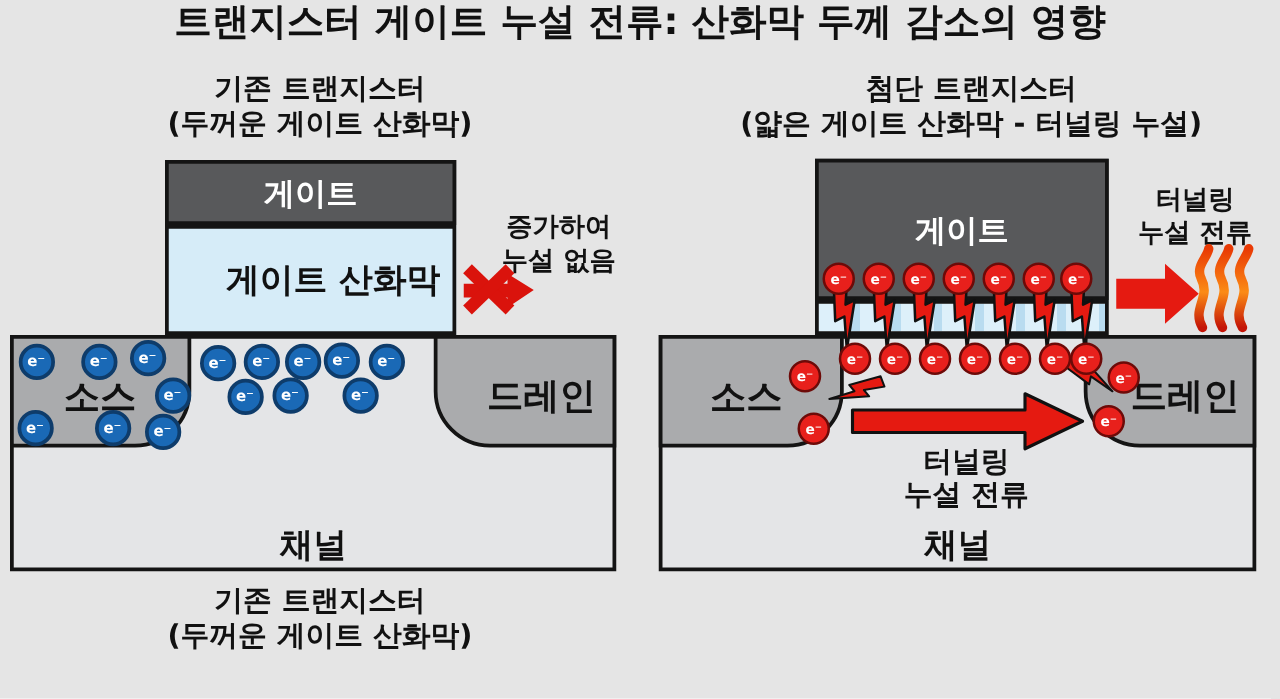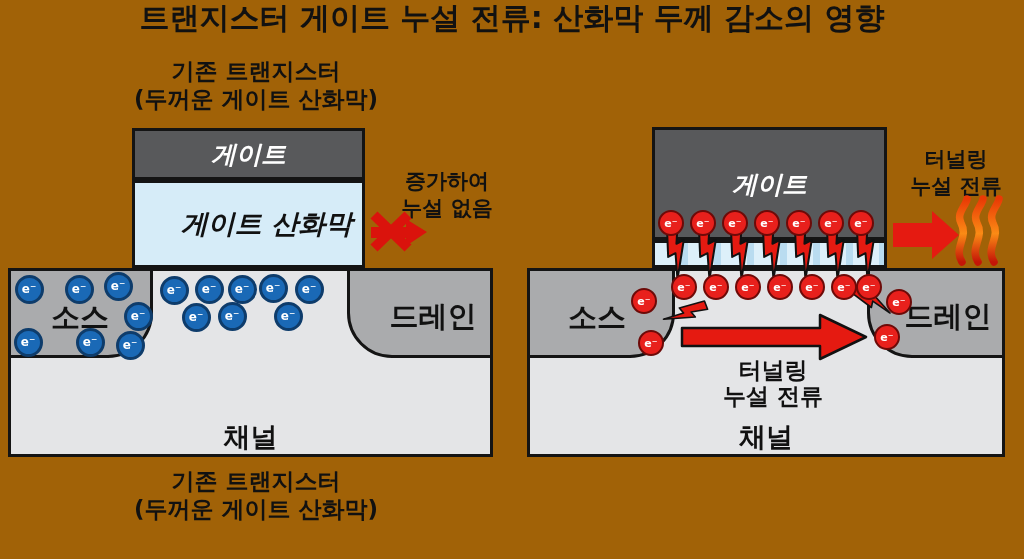--- a/index.html
+++ b/index.html
@@ -1,20 +1,20 @@
 <!DOCTYPE html>
 <html><head>
 <meta charset="utf-8">
 <style>
   html,body{margin:0;padding:0;background:#ffffff;}
   body{font-family:"DejaVu Sans","Liberation Sans",sans-serif;}
-  #stage{position:relative;width:1024px;height:559px;background:#a16207;overflow:hidden;color:#111;}
+  #stage{position:relative;width:1024px;height:559px;background:#e5e5e5;overflow:hidden;color:#111;}
   .rect{position:absolute;border:3px solid #141414;box-sizing:border-box;display:flex;align-items:center;justify-content:center;}
   .lbl{position:absolute;font-weight:800;color:#111;text-align:center;line-height:1.2;white-space:pre-line;}
-  .inlbl{font-weight:800;text-align:right;font-style:italic;}
+  .inlbl{font-weight:800;text-align:right;}
   .gate-lbl{color:#fff;}
   .electron{position:absolute;border-radius:50%;color:#fff;font-weight:700;display:flex;align-items:center;justify-content:center;box-sizing:border-box;z-index:6;}
   .e-blue{width:29px;height:29px;background:#1a69b6;border:3px solid #0e3c6b;font-size:12px;}
   .e-red{width:26px;height:26px;background:#e8201c;border:2.5px solid #6d0a08;font-size:11px;}
   #overlay{position:absolute;left:0;top:0;z-index:5;pointer-events:none;}
   .oxide-thin{background:repeating-linear-gradient(90deg,#ddf0fa 0 26px,#b9dcf0 26px 33px);}
 </style>
 </head>
 <body>
 
@@ -42,20 +42,22 @@
   <div class="lbl" style="left:20px;top:300px;width:120px;font-size:29px;">소스</div>
   <div class="lbl" style="left:372px;top:299px;width:122px;font-size:29px;">드레인</div>
   <div class="lbl" style="left:8px;top:421px;width:485px;font-size:27px;">채널</div>
 
   <div class="lbl" style="left:390px;top:168px;width:114px;font-size:21px;line-height:1.3;">증가하여
 누설 없음</div>
 
   <div class="lbl" style="left:0;top:468px;width:512px;font-size:23px;line-height:1.2;">기존 트랜지스터
 (두꺼운 게이트 산화막)</div>
 
+  <div class="lbl" style="left:530px;top:58px;width:494px;font-size:23px;line-height:1.2;">첨단 트랜지스터
+(얇은 게이트 산화막 - 터널링 누설)</div>
 
   <div class="rect" style="left:527px;top:268px;width:478px;height:189px;background:#e4e5e7;"></div>
 
   <div class="rect" style="left:527px;top:268px;width:148px;height:90px;background:#aaabad;border-bottom-right-radius:45px;"></div>
 
   <div class="rect" style="left:867px;top:268px;width:138px;height:90px;background:#aaabad;border-bottom-left-radius:45px;"></div>
 
   <div class="rect oxide-thin" style="left:652px;top:240px;width:235px;height:28px;"></div>
 
   <div class="rect" style="left:652px;top:127px;width:235px;height:113px;background:#58595b;align-items:flex-start;">

